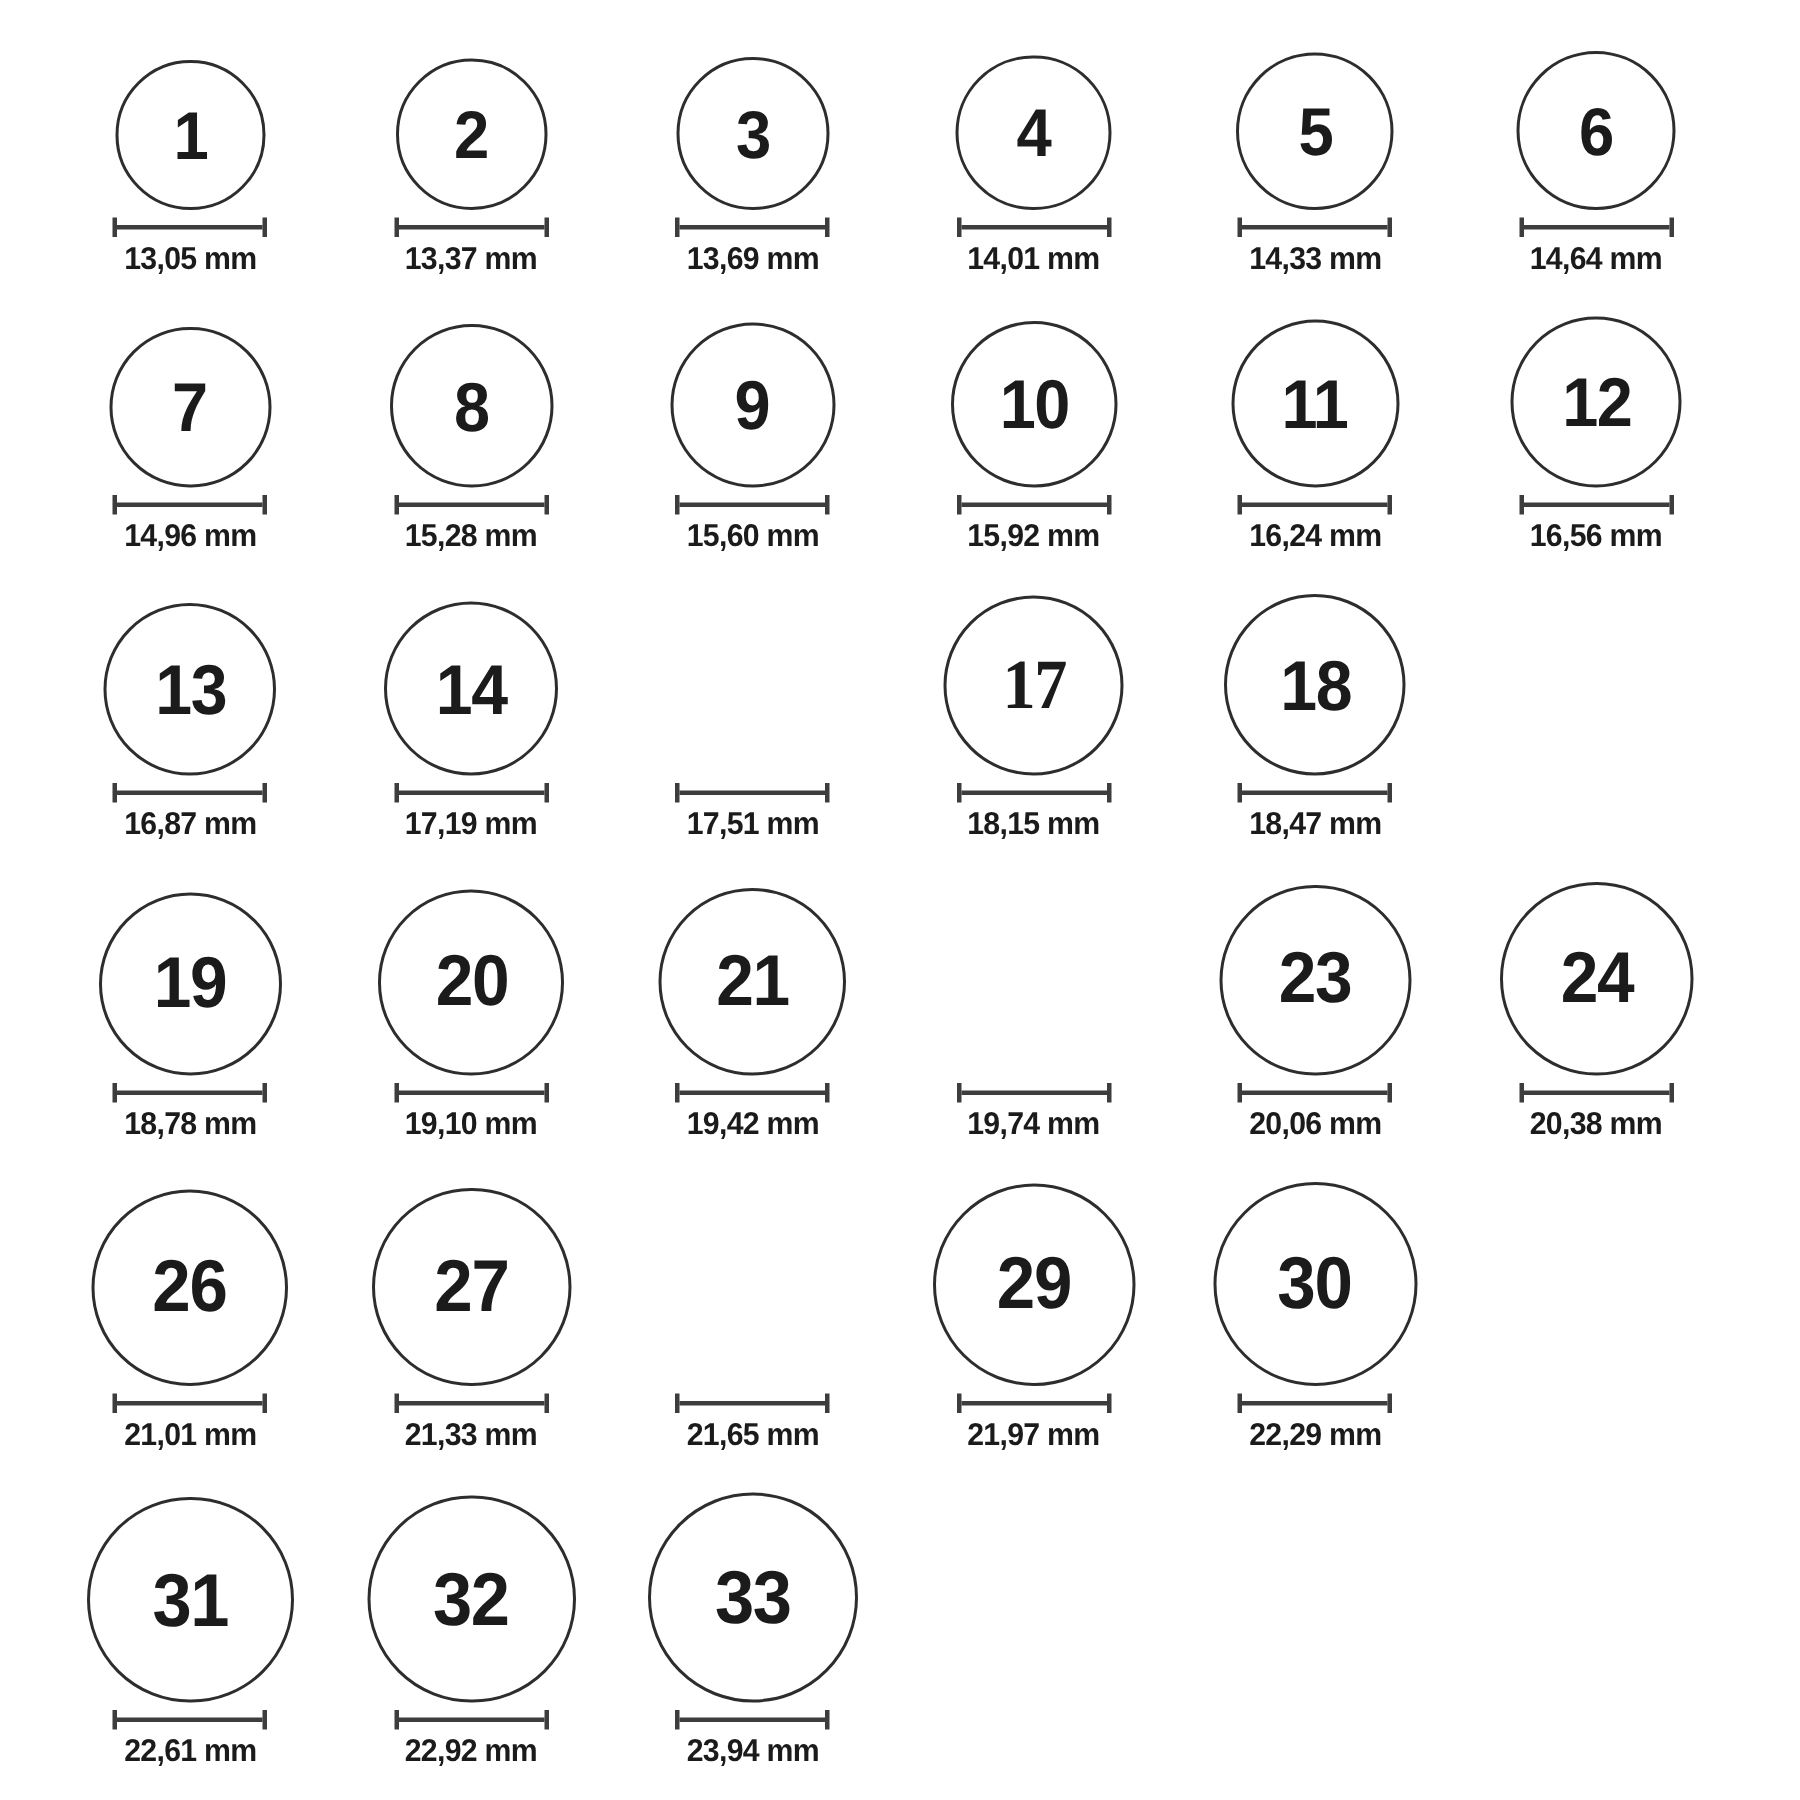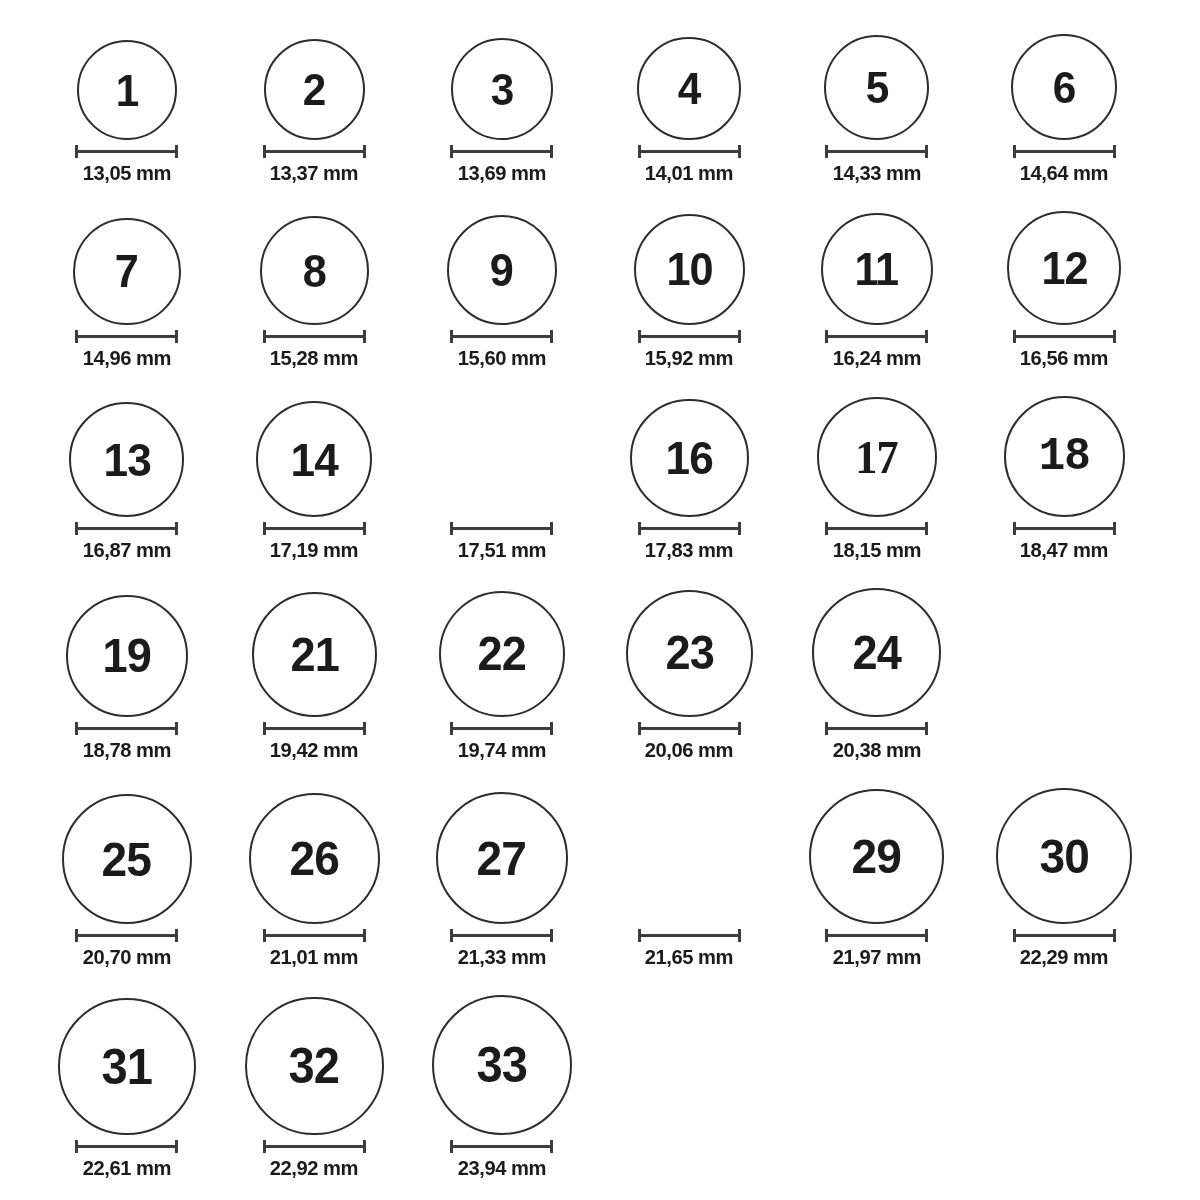--- a/index.html
+++ b/index.html
@@ -180,87 +180,77 @@
       <span class="num" style="font-size: 47px;">14</span>
     </div>
     <div class="measure"></div>
     <div class="mm-label">17,19 mm</div>
   </div>
       <div class="cell">
     <div class="measure"></div>
     <div class="mm-label">17,51 mm</div>
   </div>
       <div class="cell">
-    <div class="circle" style="width: 118.75px; height: 118.75px;">
-      <span class="num" style="font-size: 47px;">16</span>
-    </div>
-    <div class="measure"></div>
-    <div class="mm-label">17,83 mm</div>
-  </div>
-      <div class="cell">
     <div class="circle" style="width: 120px; height: 120px; font-family: Liberation Serif, serif;">
       <span class="num" style="font-size: 47px;">17</span>
     </div>
     <div class="measure"></div>
     <div class="mm-label">18,15 mm</div>
   </div>
       <div class="cell">
-    <div class="circle" style="width: 121.25px; height: 121.25px; font-family: Liberation Mono, monospace;">
+    <div class="circle" style="width: 121.25px; height: 121.25px;">
       <span class="num" style="font-size: 47px;">18</span>
     </div>
     <div class="measure"></div>
     <div class="mm-label">18,47 mm</div>
   </div>
     </div>
     <div class="size-row">
       <div class="cell">
     <div class="circle" style="width: 122.5px; height: 122.5px;">
       <span class="num" style="font-size: 48px;">19</span>
     </div>
     <div class="measure"></div>
     <div class="mm-label">18,78 mm</div>
   </div>
       <div class="cell">
+    <div class="circle" style="width: 123.75px; height: 123.75px;">
+      <span class="num" style="font-size: 48px;">20</span>
+    </div>
+    <div class="measure"></div>
+    <div class="mm-label">19,10 mm</div>
+  </div>
+      <div class="cell">
     <div class="circle" style="width: 125px; height: 125px;">
       <span class="num" style="font-size: 48px;">21</span>
     </div>
     <div class="measure"></div>
     <div class="mm-label">19,42 mm</div>
   </div>
       <div class="cell">
-    <div class="circle" style="width: 126.25px; height: 126.25px;">
-      <span class="num" style="font-size: 48px;">22</span>
-    </div>
     <div class="measure"></div>
     <div class="mm-label">19,74 mm</div>
   </div>
       <div class="cell">
     <div class="circle" style="width: 127.5px; height: 127.5px;">
       <span class="num" style="font-size: 48px;">23</span>
     </div>
     <div class="measure"></div>
     <div class="mm-label">20,06 mm</div>
   </div>
       <div class="cell">
     <div class="circle" style="width: 128.75px; height: 128.75px;">
       <span class="num" style="font-size: 48px;">24</span>
     </div>
     <div class="measure"></div>
     <div class="mm-label">20,38 mm</div>
   </div>
     </div>
     <div class="size-row">
       <div class="cell">
-    <div class="circle" style="width: 130px; height: 130px;">
-      <span class="num" style="font-size: 49px;">25</span>
-    </div>
-    <div class="measure"></div>
-    <div class="mm-label">20,70 mm</div>
-  </div>
-      <div class="cell">
     <div class="circle" style="width: 131.25px; height: 131.25px;">
       <span class="num" style="font-size: 49px;">26</span>
     </div>
     <div class="measure"></div>
     <div class="mm-label">21,01 mm</div>
   </div>
       <div class="cell">
     <div class="circle" style="width: 132.5px; height: 132.5px;">
       <span class="num" style="font-size: 49px;">27</span>
     </div>

